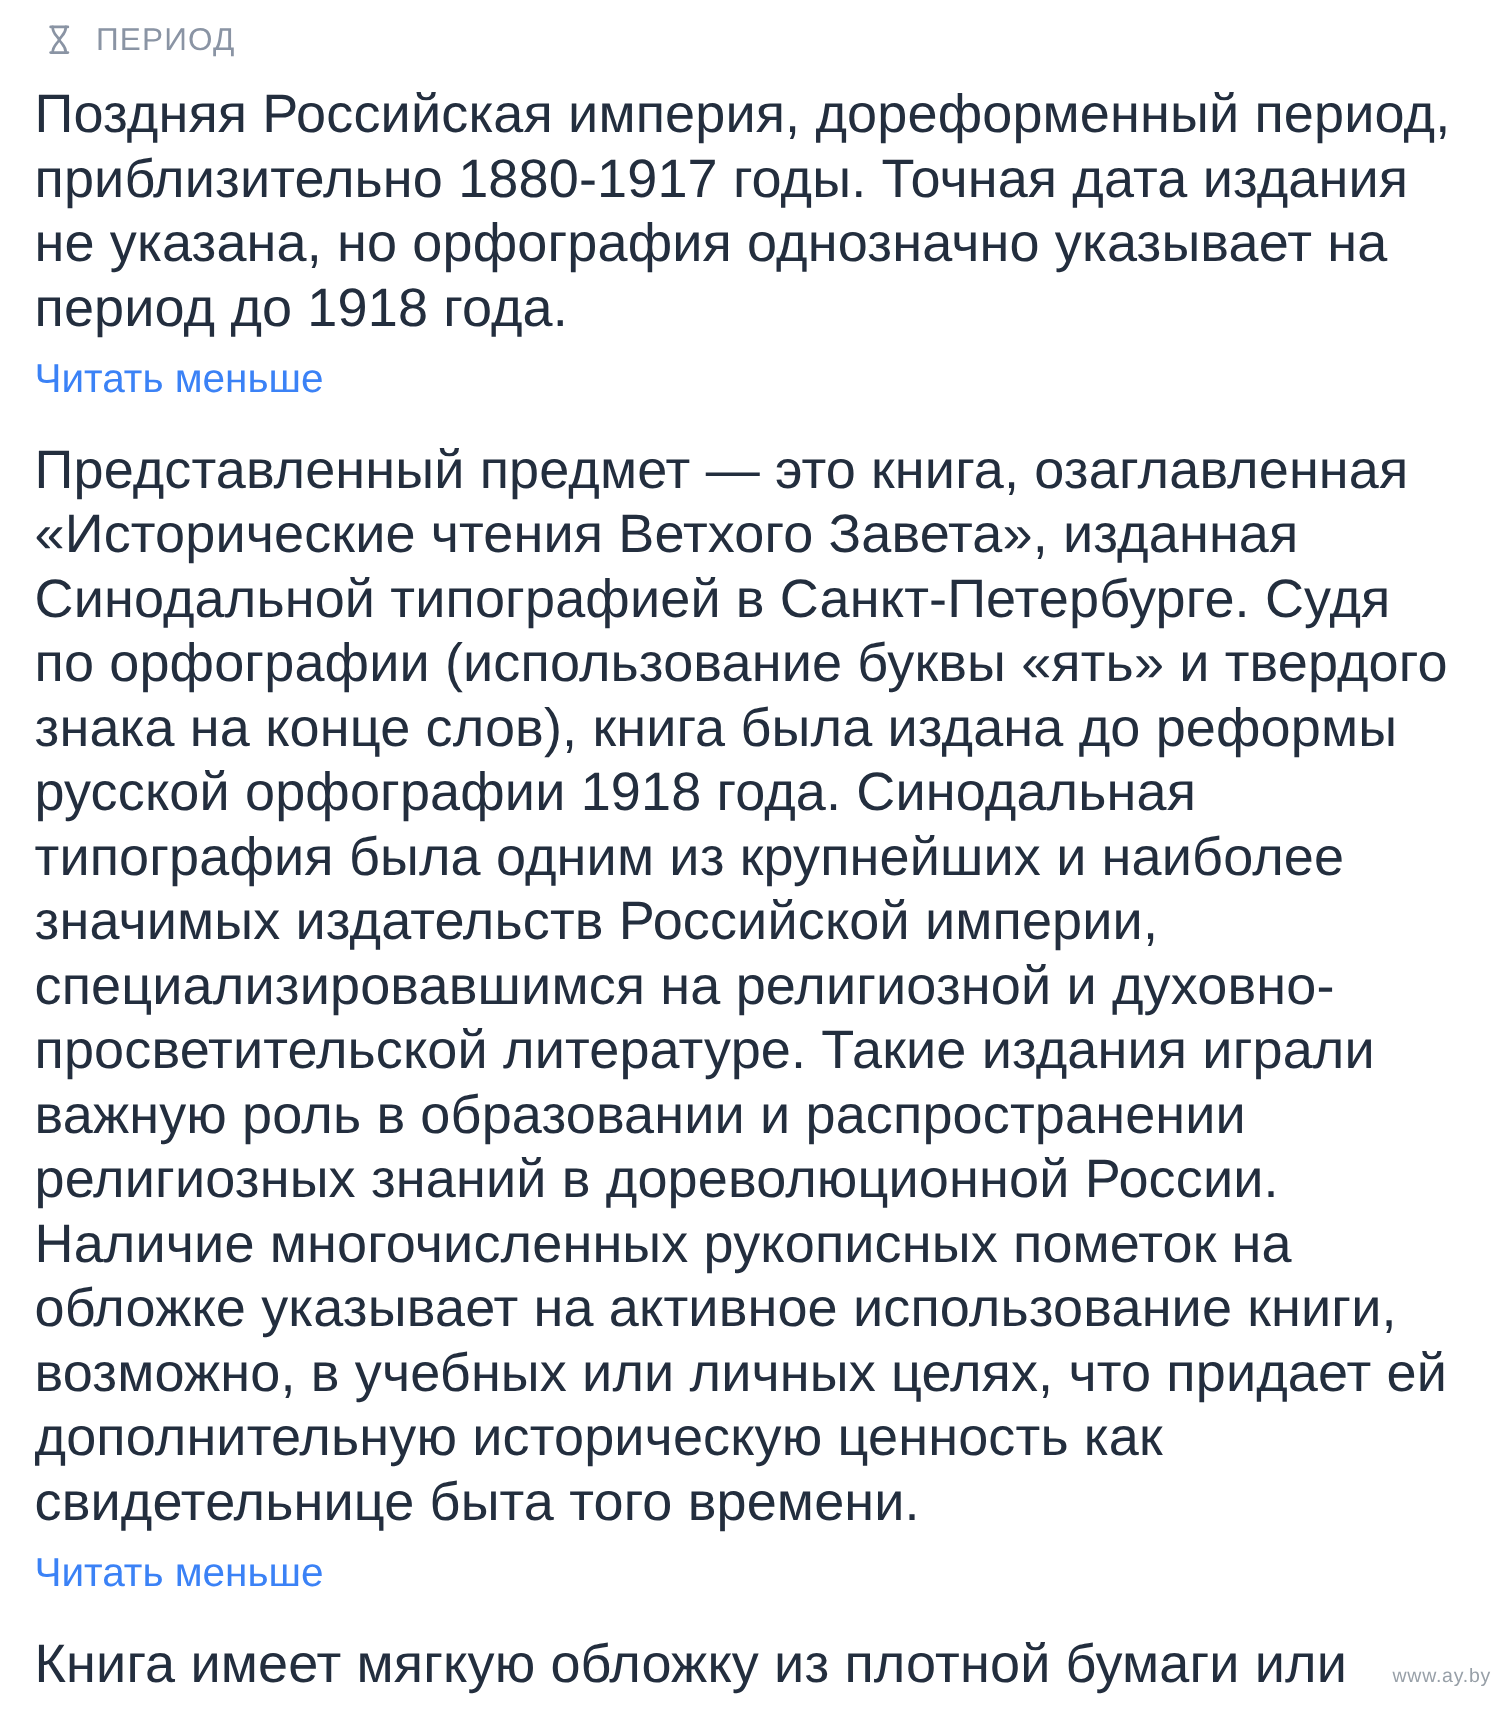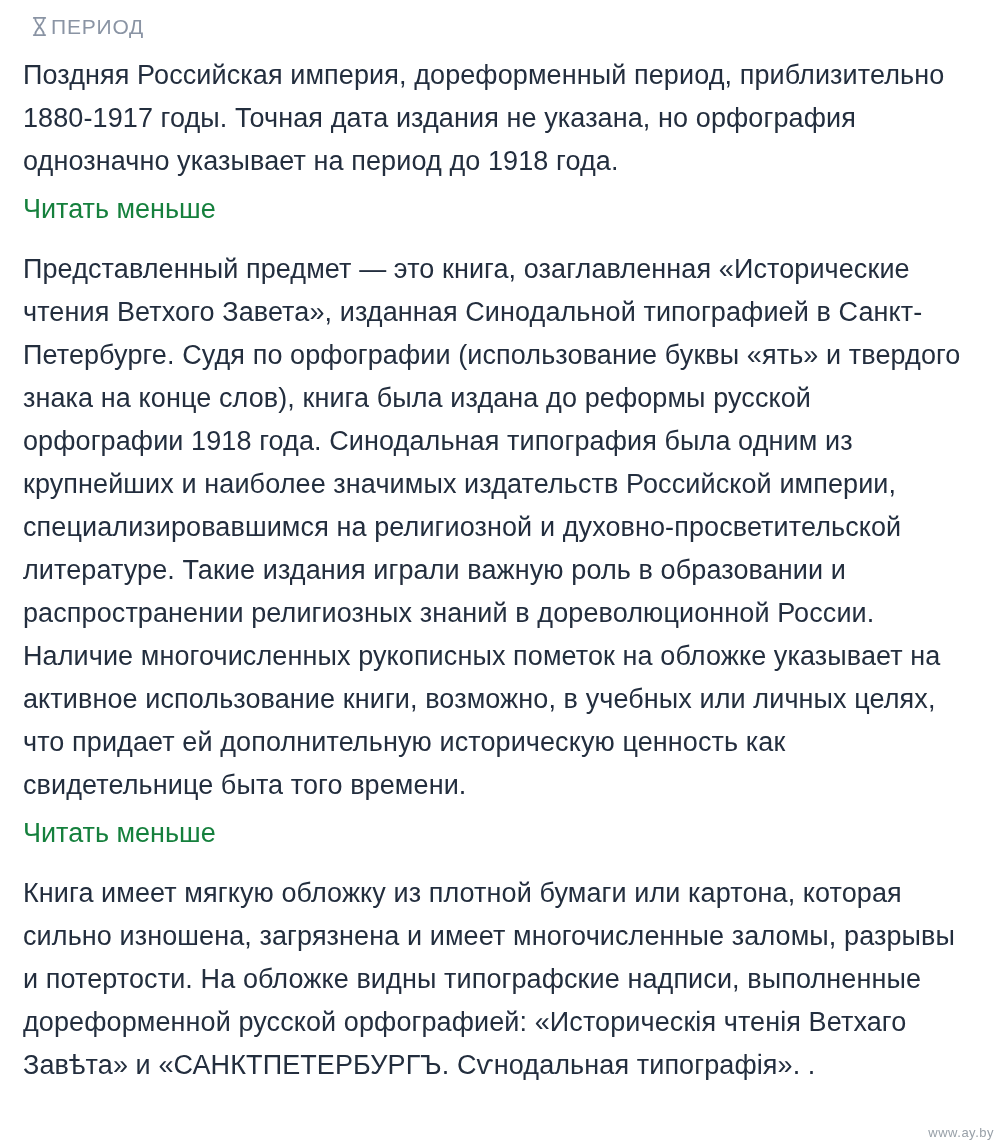--- a/index.html
+++ b/index.html
@@ -17,20 +17,21 @@
   }
   .page {
     padding: 14px 30px 6px 23px;
   }
   section.info-section {
     margin-bottom: 24px;
   }
   .section-header {
     display: flex;
     align-items: center;
+    gap: 13px;
     margin: 0 0 15px 5px;
     color: #8a94a4;
   }
   .section-header .icon {
     width: 23px;
     height: 23px;
     display: inline-flex;
     align-items: center;
     justify-content: center;
     flex: 0 0 auto;
@@ -43,40 +44,40 @@
   }
   .section-title {
     font-size: 21px;
     font-weight: 500;
     letter-spacing: 0.8px;
     text-transform: uppercase;
     line-height: 1.2;
   }
   .section-text {
     margin: 0 0 9px 0;
-    font-size: 27px;
+    font-size: 36px;
     line-height: 43px;
     letter-spacing: 0.1px;
     max-width: 947px;
     color: #232e3e;
     font-weight: 400;
   }
   .read-less {
     display: inline-block;
     margin: 2px 0 0 0;
     font-size: 27px;
     line-height: 30px;
-    color: #15803d;
+    color: #3b82f6;
     cursor: pointer;
     text-decoration: none;
   }
   .watermark {
     position: absolute;
     right: 6px;
-    bottom: 4px;
+    bottom: 20px;
     font-size: 13px;
     letter-spacing: 0.5px;
     color: #98a0a8;
   }
 </style>
 </head>
 <body>
 
 <div class="page">
 

